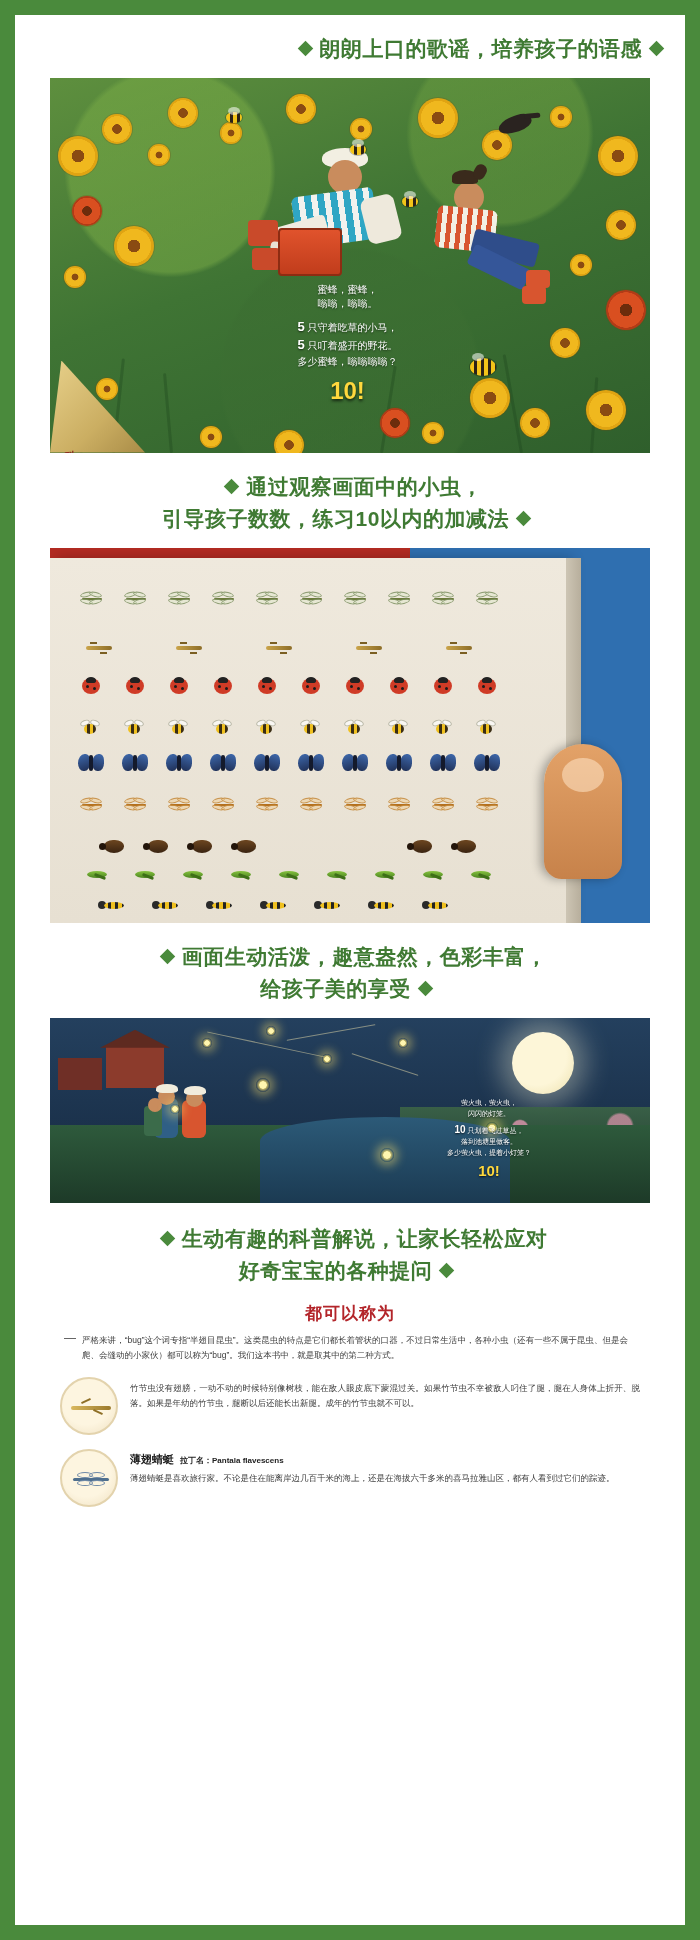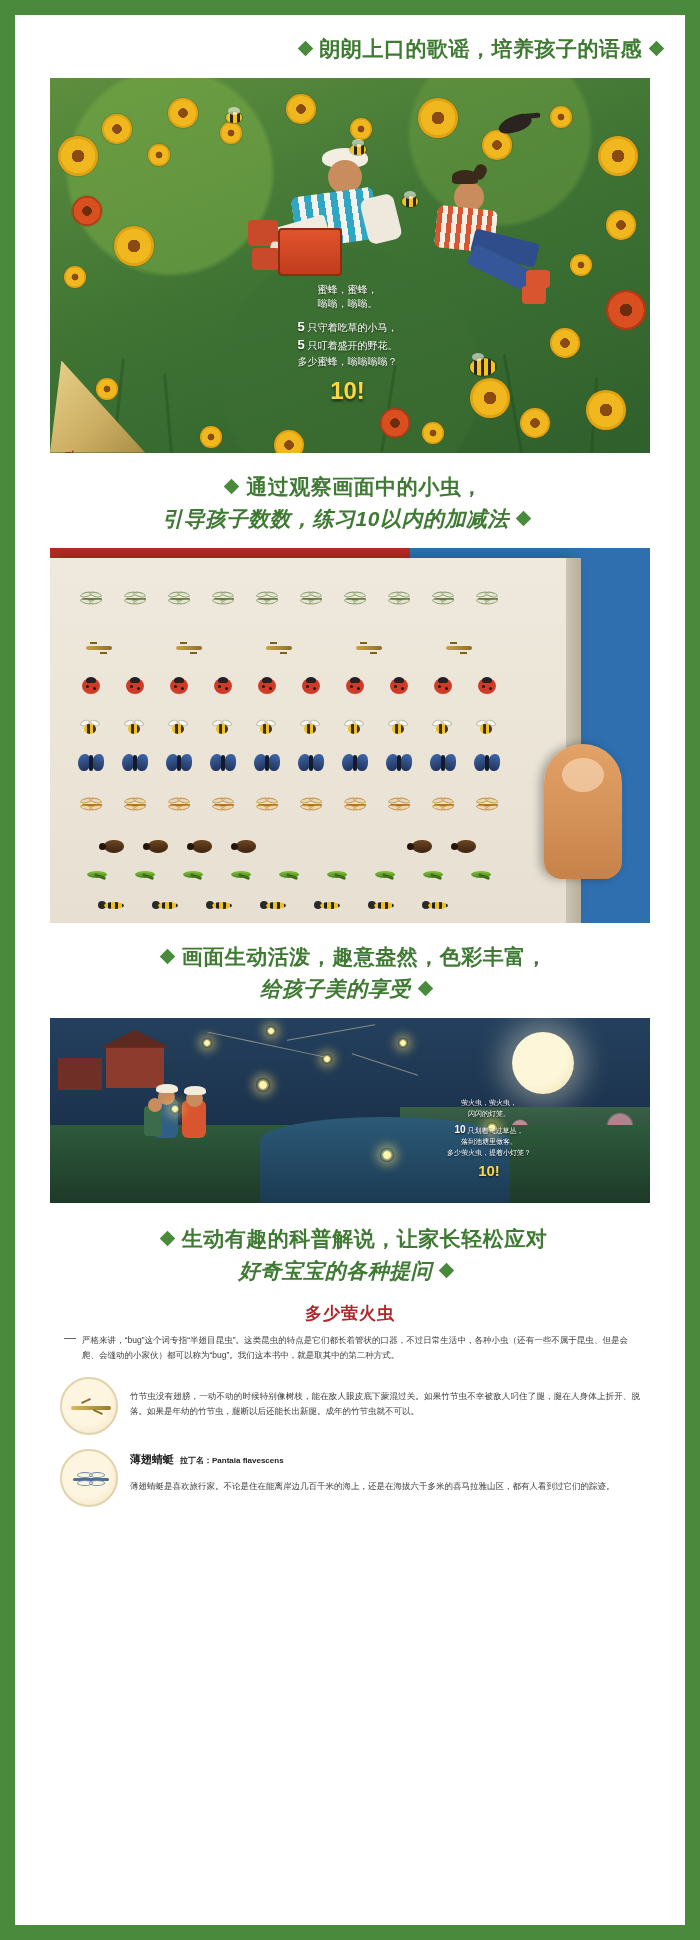--- a/index.html
+++ b/index.html
@@ -43,21 +43,21 @@
     display: inline-block;
     width: 11px; height: 11px;
     background: #4a8a3c;
     transform: rotate(45deg);
     margin: 0 9px;
     position: relative;
     top: -2px;
   }
   .heading-2line { text-align: center; }
   .heading-2line .l1 { display: block; }
-  .heading-2line .l2 { display: block; font-style: italic; }
+  .heading-2line .l2 { display: block; }
 
   
   .imgblock {
     position: relative;
     margin: 12px auto 0 auto;
     overflow: hidden;
   }
 
   
   .img1 {
@@ -296,21 +296,21 @@
   .entry { display:flex; gap: 12px; margin-top: 14px; padding: 0 10px; }
   .entry-badge {
     flex: 0 0 58px; height:58px; border-radius:50%;
     background: radial-gradient(circle at 45% 40%, #fdf5e0 0 55%, #efe0c0 100%);
     border: 2px solid #e3d3ad; position:relative; overflow:hidden;
   }
   .entry-badge .bw { position:absolute; left:9px; top:20px; width:40px; height:16px; }
   .entry-text { flex:1 1 auto; }
   .entry-name { font-size: 11px; font-weight:800; color:#222; }
   .entry-latin { font-size: 8px; font-weight:700; color:#222; margin-left:6px; }
-  .entry-body { font-size: 8.5px; color:#3c3c3c; line-height:1.8; text-align:justify; margin-top:12px; }
+  .entry-body { font-size: 8.5px; color:#3c3c3c; line-height:1.8; text-align:justify; margin-top:4px; }
 </style>
 </head>
 <body>
 
 <div class="page">
  <div class="inner">
 
   <div class="heading" style="margin-top:18px;text-align:right;">
     <span class="diamond"></span><span>朗朗上口的歌谣，培养孩子的语感</span><span class="diamond"></span>
   </div>
@@ -1068,21 +1068,21 @@
   <div class="heading heading-2line" style="margin-top:20px;">
     <span class="l1">
       <span class="diamond"></span><span>生动有趣的科普解说，让家长轻松应对</span>
     </span>
     <span class="l2">
       <span>好奇宝宝的各种提问</span><span class="diamond"></span>
     </span>
   </div>
 
   <div class="sci">
-    <div class="sci-title">多少萤火虫</div>
+    <div class="sci-title">都可以称为</div>
     <div class="sci-lead">严格来讲，“bug”这个词专指“半翅目昆虫”。这类昆虫的特点是它们都长着管状的口器，不过日常生活中，各种小虫（还有一些不属于昆虫、但是会爬、会缝动的小家伙）都可以称为“bug”。我们这本书中，就是取其中的第二种方式。</div>
 
     <div class="entry">
       <div class="entry-badge">
         <div class="bw">
           <div style="position:absolute;left:0;top:7px;width:40px;height:4px;border-radius:2px;background:linear-gradient(90deg,#d9b85e,#9b7a2c);"></div>
           <div style="position:absolute;left:10px;top:1px;width:10px;height:2px;background:#8e6f26;transform:rotate(-25deg);"></div>
           <div style="position:absolute;left:22px;top:12px;width:10px;height:2px;background:#8e6f26;transform:rotate(25deg);"></div>
         </div>
       </div>

